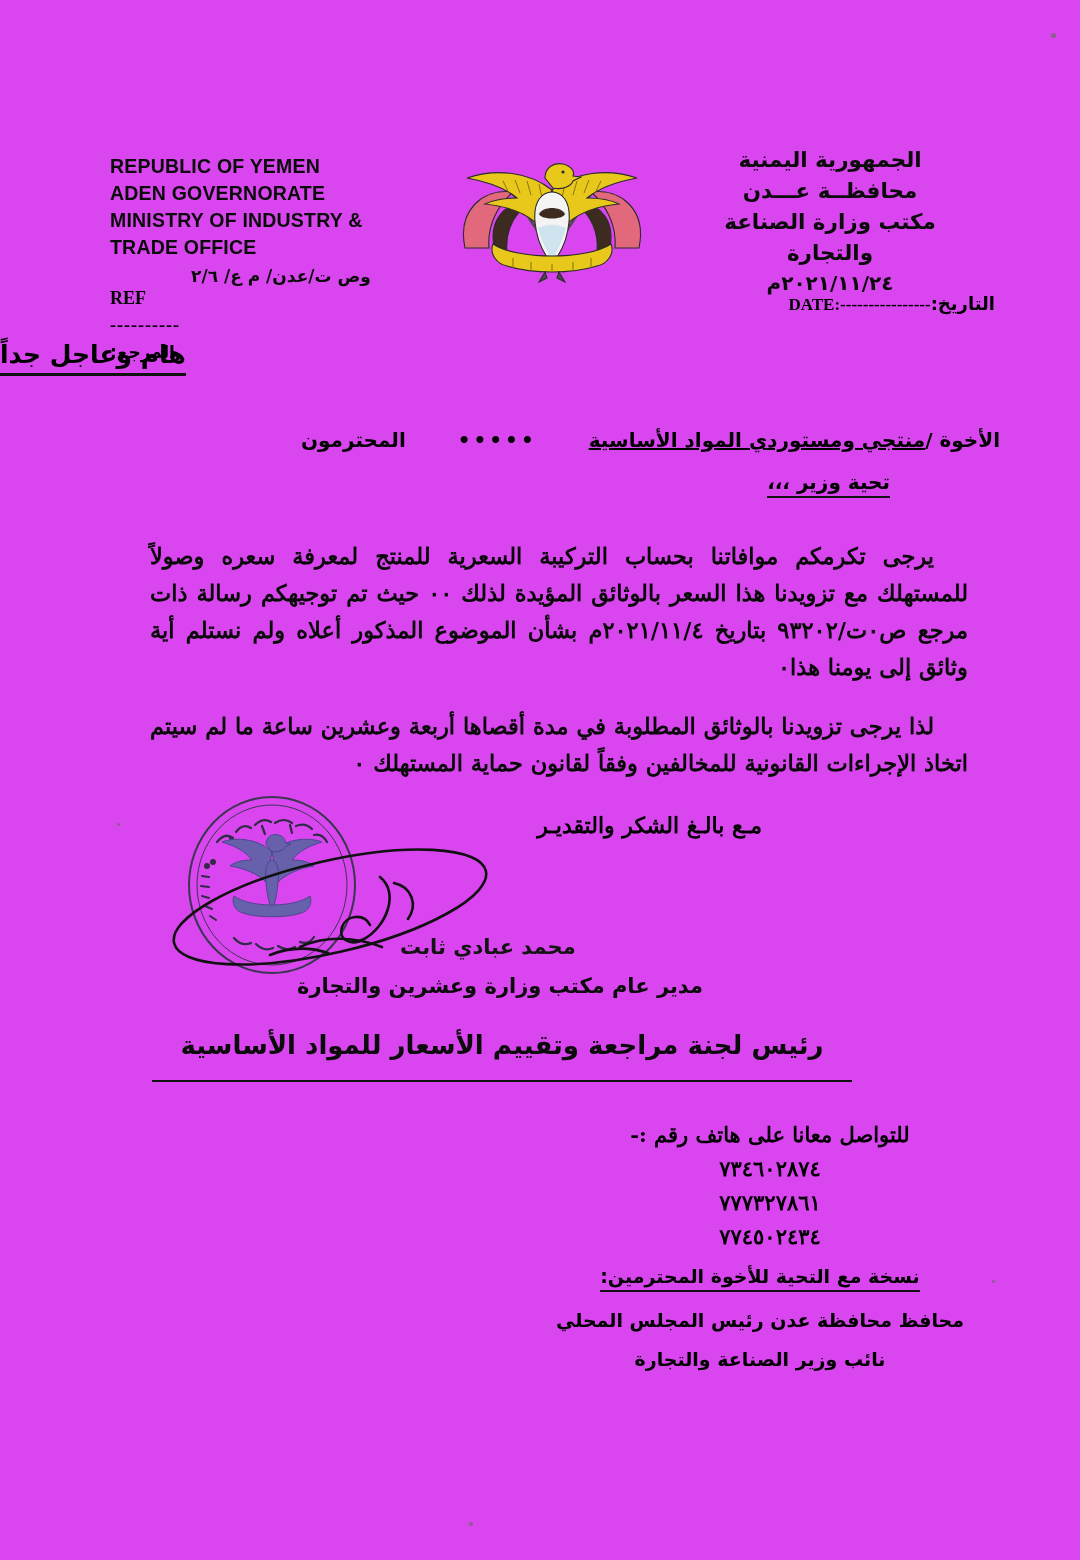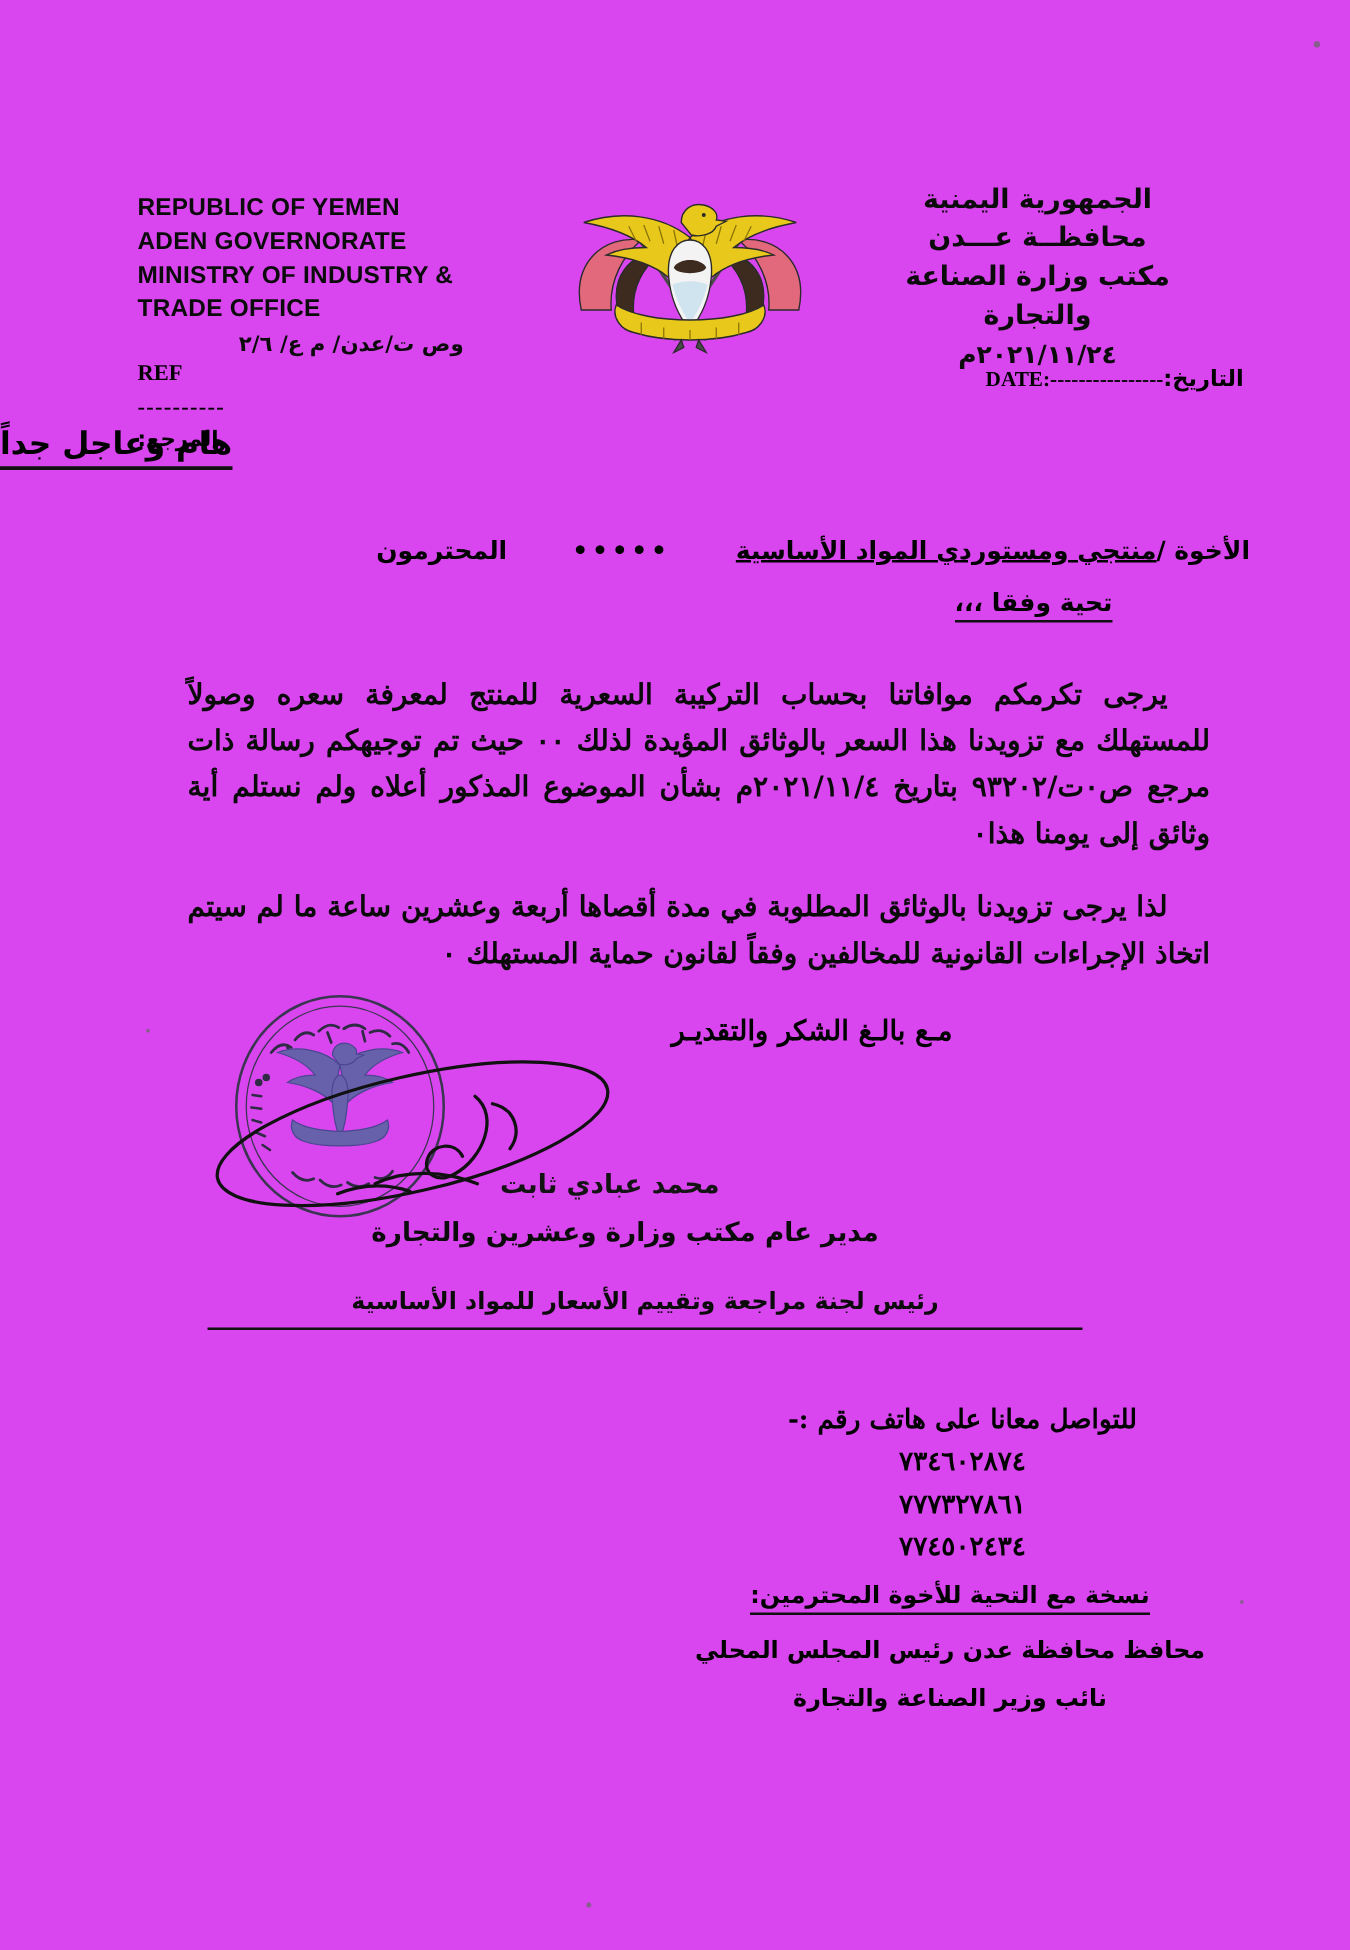--- a/index.html
+++ b/index.html
@@ -235,25 +235,25 @@
     color: #0b0b0b;
   }
   #job-title-1 {
     top: 974px;
     left: 150px;
     width: 700px;
     font-size: 21px;
   }
   #job-title-2 {
     top: 1030px;
-    left: 166px;
+    left: 152px;
     width: 700px;
-    font-size: 19px;
+    font-size: 26px;
     border-bottom: 2px solid #111;
-    padding-bottom: 10px;
+    padding-bottom: 20px;
   }
 
   
   .contact {
     position: absolute;
     top: 1118px;
     right: 100px;
     width: 420px;
     direction: rtl;
     text-align: center;
@@ -382,21 +382,21 @@
     <span>هام وعاجل جداً</span>
   </div>
 
   <div class="addressee">
     <span class="lbl">الأخوة /</span>
     <span class="who">منتجي ومستوردي المواد الأساسية</span>
     <span class="dots">•••••</span>
     <span class="resp">المحترمون</span>
   </div>
 
-  <div class="greeting">تحية وفقا ،،،</div>
+  <div class="greeting">تحية وزير ،،،</div>
 
   <div class="body-block" id="para-1">
     <span class="indent"></span><span>يرجى تكرمكم موافاتنا بحساب التركيبة السعرية للمنتج لمعرفة سعره وصولاً للمستهلك مع تزويدنا هذا السعر بالوثائق المؤيدة لذلك ٠٠ حيث تم توجيهكم رسالة ذات مرجع ص٠ت/٩٣٢٠٢ بتاريخ ٢٠٢١/١١/٤م بشأن الموضوع المذكور أعلاه ولم نستلم أية وثائق إلى يومنا هذا٠</span>
   </div>
 
   <div class="body-block" id="para-2">
     <span class="indent"></span><span>لذا يرجى تزويدنا بالوثائق المطلوبة في مدة أقصاها أربعة وعشرين ساعة ما لم سيتم اتخاذ الإجراءات القانونية للمخالفين وفقاً لقانون حماية المستهلك ٠</span>
   </div>
 
   <div class="closing">مـع بالـغ الشكر والتقديـر</div>

